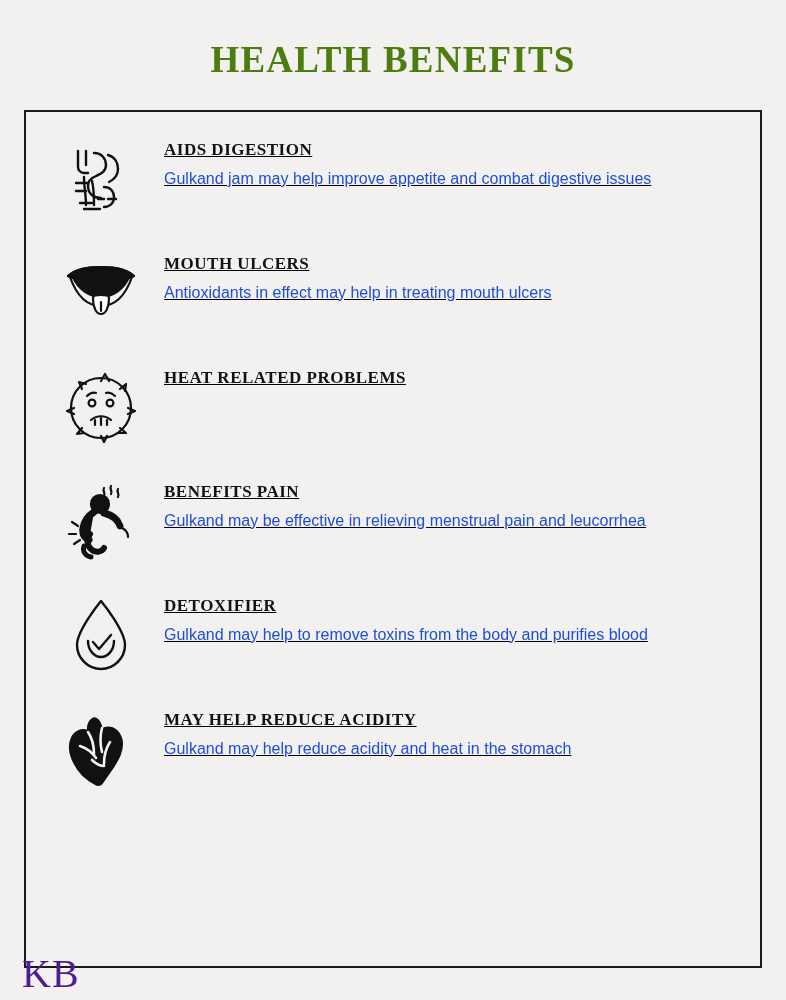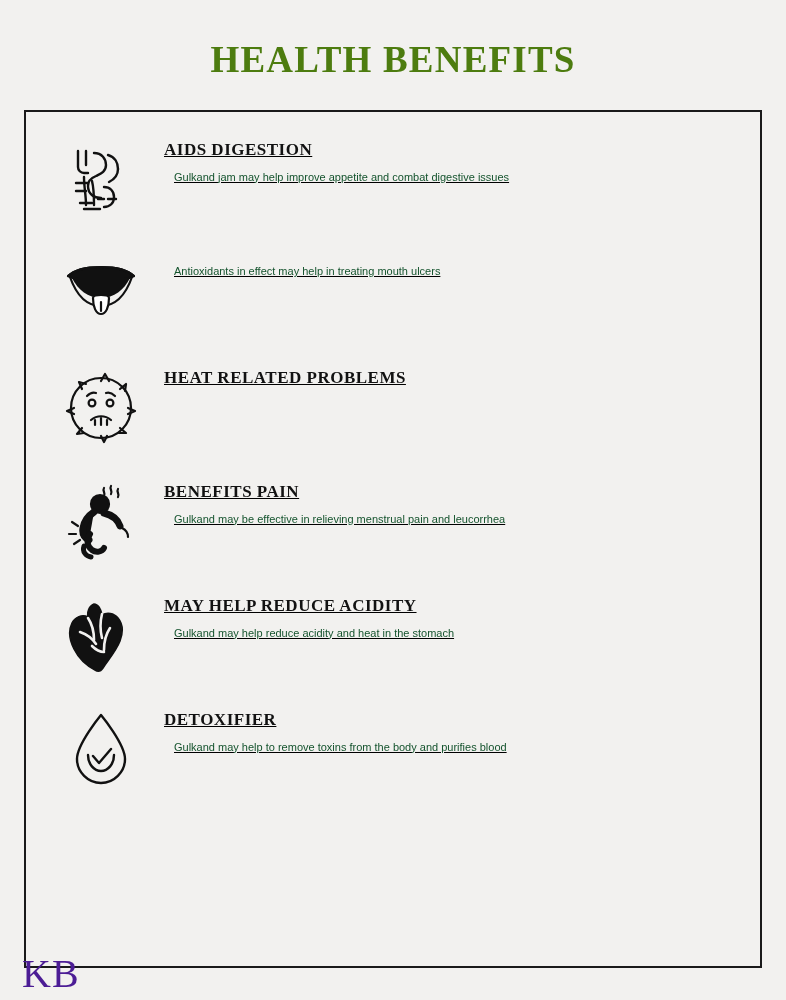--- a/index.html
+++ b/index.html
@@ -79,24 +79,24 @@
     font-weight: bold;
     font-size: 17px;
     letter-spacing: 0.5px;
     color: #121212;
     margin: 0 0 7px 0;
     line-height: 1.15;
   }
 
   .benefit-desc {
     font-family: "Liberation Sans", sans-serif;
-    font-size: 11px;
-    color: #14532d;
+    font-size: 16px;
+    color: #1d4ed8;
     line-height: 1.45;
-    margin: 10px;
+    margin: 0;
     max-width: 560px;
   }
 
   .watermark {
     position: absolute;
     left: 22px;
     bottom: 6px;
     font-family: "Liberation Serif", serif;
     font-size: 40px;
     color: #4c1d95;
@@ -143,20 +143,21 @@
         <svg width="78" height="68" viewBox="0 0 78 68" fill="none" stroke="#111" stroke-width="2.2" stroke-linecap="round" stroke-linejoin="round">
           <path d="M6 16 C18 4 60 4 72 16 C62 22 16 22 6 16 Z" fill="#111"></path>
           <path d="M8 17 C14 34 24 46 39 46 C54 46 64 34 70 17" fill="none"></path>
           <path d="M10 18 C16 30 26 38 39 38 C52 38 62 30 68 18" fill="#111" stroke="none"></path>
           <path d="M31 38 c0 9 3 16 8 16 c5 0 8 -7 8 -16 c0 -4 -16 -4 -16 0 Z" fill="#fff" stroke="#111"></path>
           <path d="M39 42 v9"></path>
           <path d="M6 16 C18 4 60 4 72 16" stroke="#111" fill="none"></path>
         </svg>
       </div>
       <div class="benefit-text">
+        <div class="benefit-title">MOUTH ULCERS</div>
         <p class="benefit-desc">Antioxidants in effect may help in treating mouth ulcers</p>
       </div>
     </li>
 
     <li class="benefit-row">
       <div class="benefit-icon">
         <svg width="72" height="72" viewBox="0 0 72 72" fill="none" stroke="#111" stroke-width="2.2" stroke-linecap="round" stroke-linejoin="round">
           <circle cx="36" cy="36" r="30"></circle>
           <path d="M36 9 l4 -7 l4 7"></path>
           <path d="M17 17 l-3 -7 l7 2"></path>
@@ -199,45 +200,45 @@
         </svg>
       </div>
       <div class="benefit-text">
         <div class="benefit-title">BENEFITS PAIN</div>
         <p class="benefit-desc">Gulkand may be effective in relieving menstrual pain and leucorrhea</p>
       </div>
     </li>
 
     <li class="benefit-row">
       <div class="benefit-icon">
+        <svg width="66" height="80" viewBox="0 0 66 80" fill="none" stroke="#111" stroke-width="2.4" stroke-linecap="round" stroke-linejoin="round">
+          <path d="M33 5 C33 5 9 34 9 49 C9 62 20 73 33 73 C46 73 57 62 57 49 C57 34 33 5 33 5 Z"></path>
+          <path d="M20 45 c0 9 6 16 13 16 c7 0 13 -7 13 -16"></path>
+          <path d="M25 46 l6 7 l12 -14"></path>
+        </svg>
+      </div>
+      <div class="benefit-text">
+        <div class="benefit-title">DETOXIFIER</div>
+        <p class="benefit-desc">Gulkand may help to remove toxins from the body and purifies blood</p>
+      </div>
+    </li>
+
+    <li class="benefit-row">
+      <div class="benefit-icon">
         <svg width="74" height="76" viewBox="0 0 74 76" fill="#111" stroke="#111" stroke-width="1.6" stroke-linecap="round" stroke-linejoin="round">
           <path d="M30 6 c-5 2 -7 8 -6 13 c-6 -3 -13 0 -16 6 c-4 8 -2 18 2 26 c5 10 13 17 21 21 c3 2 6 1 8 -2 c6 -9 13 -17 17 -27 c3 -8 3 -17 -2 -23 c-4 -5 -11 -6 -16 -3 c-1 -6 -4 -11 -8 -11 Z"></path>
           <path d="M24 20 c4 6 6 14 6 22" fill="none" stroke="#f2f1ef" stroke-width="2.6"></path>
           <path d="M38 16 c-2 8 -2 16 0 24" fill="none" stroke="#f2f1ef" stroke-width="2.6"></path>
           <path d="M16 34 c6 2 12 6 16 12" fill="none" stroke="#f2f1ef" stroke-width="2.6"></path>
           <path d="M46 30 c-4 6 -6 14 -6 22" fill="none" stroke="#f2f1ef" stroke-width="2.6"></path>
           <path d="M28 48 c4 4 8 6 12 6" fill="none" stroke="#f2f1ef" stroke-width="2.6"></path>
         </svg>
       </div>
       <div class="benefit-text">
         <div class="benefit-title">MAY HELP REDUCE ACIDITY</div>
         <p class="benefit-desc">Gulkand may help reduce acidity and heat in the stomach</p>
       </div>
     </li>
 
-    <li class="benefit-row">
-      <div class="benefit-icon">
-        <svg width="66" height="80" viewBox="0 0 66 80" fill="none" stroke="#111" stroke-width="2.4" stroke-linecap="round" stroke-linejoin="round">
-          <path d="M33 5 C33 5 9 34 9 49 C9 62 20 73 33 73 C46 73 57 62 57 49 C57 34 33 5 33 5 Z"></path>
-          <path d="M20 45 c0 9 6 16 13 16 c7 0 13 -7 13 -16"></path>
-          <path d="M25 46 l6 7 l12 -14"></path>
-        </svg>
-      </div>
-      <div class="benefit-text">
-        <div class="benefit-title">DETOXIFIER</div>
-        <p class="benefit-desc">Gulkand may help to remove toxins from the body and purifies blood</p>
-      </div>
-    </li>
-
   </ul>
 </div>
 
 <div class="watermark">KB</div>
 
 </body></html>

